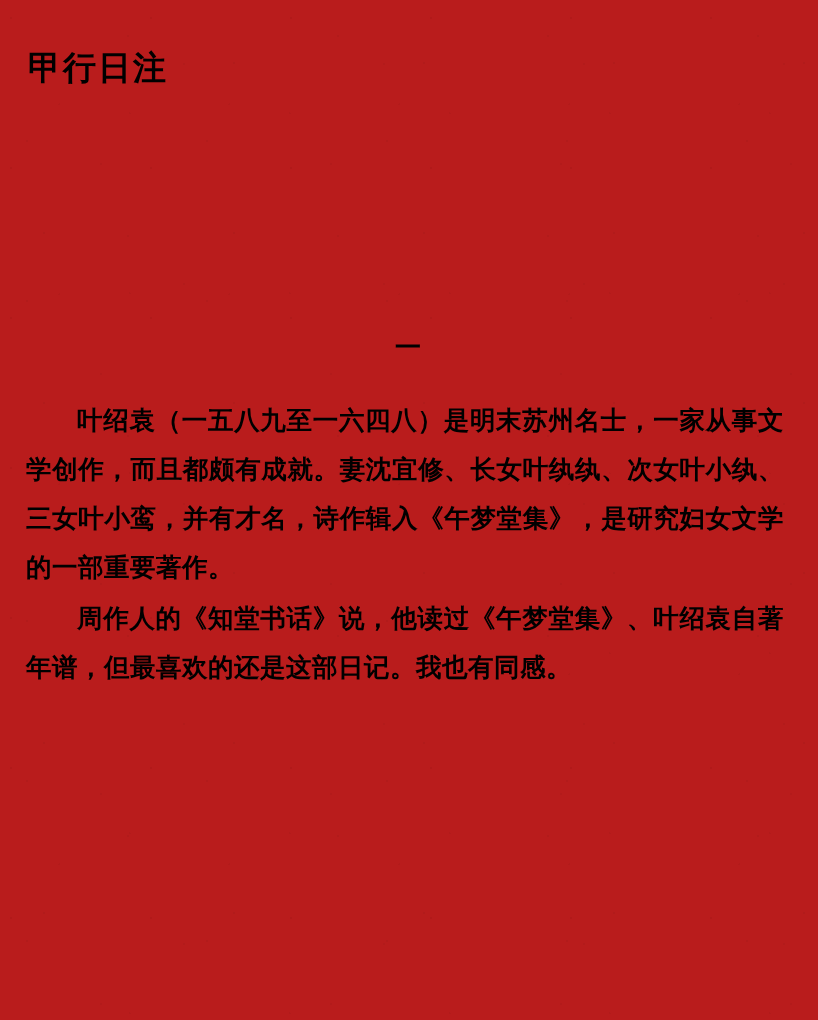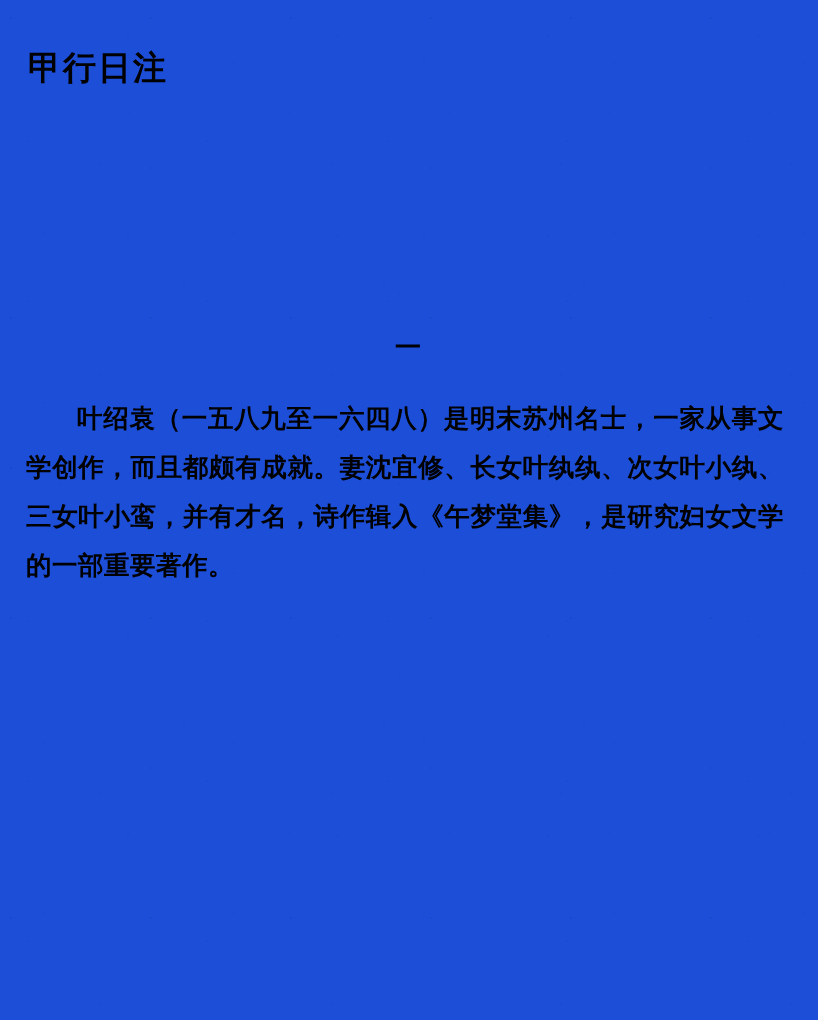--- a/index.html
+++ b/index.html
@@ -13,21 +13,21 @@
     overflow: hidden;
     font-family: "DejaVu Serif", "Liberation Serif", serif;
     color: #000000;
   }
   .page {
     position: relative;
     width: 818px;
     height: 1020px;
     box-sizing: border-box;
     padding: 0;
-    background: #1d4ed8;
+    background: #b91c1c;
   }
   
   .page::before {
     content: "";
     position: absolute;
     inset: 0;
     pointer-events: none;
     background-image:
       radial-gradient(circle at 8% 12%, rgba(0,0,0,0.05) 0 1px, transparent 1px),
       radial-gradient(circle at 23% 37%, rgba(0,0,0,0.04) 0 1px, transparent 1px),
@@ -69,29 +69,30 @@
   }
   .para {
     font-size: 25.5px;
     line-height: 49px;
     text-align: justify;
     text-justify: inter-ideograph;
     text-indent: 2em;
     margin: 0 8px 2px 0;
     letter-spacing: 0.5px;
     font-weight: 600;
-    font-family: Liberation Mono, monospace;
+    font-family: Liberation Sans, sans-serif;
   }
 </style>
 </head>
 <body>
 
 <div class="page">
 
   <h1 class="doc-title">甲行日注</h1>
 
   <div class="section-marker">一</div>
 
   <div class="body-text">
     <p class="para">叶绍袁（一五八九至一六四八）是明末苏州名士，一家从事文学创作，而且都颇有成就。妻沈宜修、长女叶纨纨、次女叶小纨、三女叶小鸾，并有才名，诗作辑入《午梦堂集》，是研究妇女文学的一部重要著作。</p>
+    <p class="para">周作人的《知堂书话》说，他读过《午梦堂集》、叶绍袁自著年谱，但最喜欢的还是这部日记。我也有同感。</p>
   </div>
 
 </div>
 
 </body></html>

